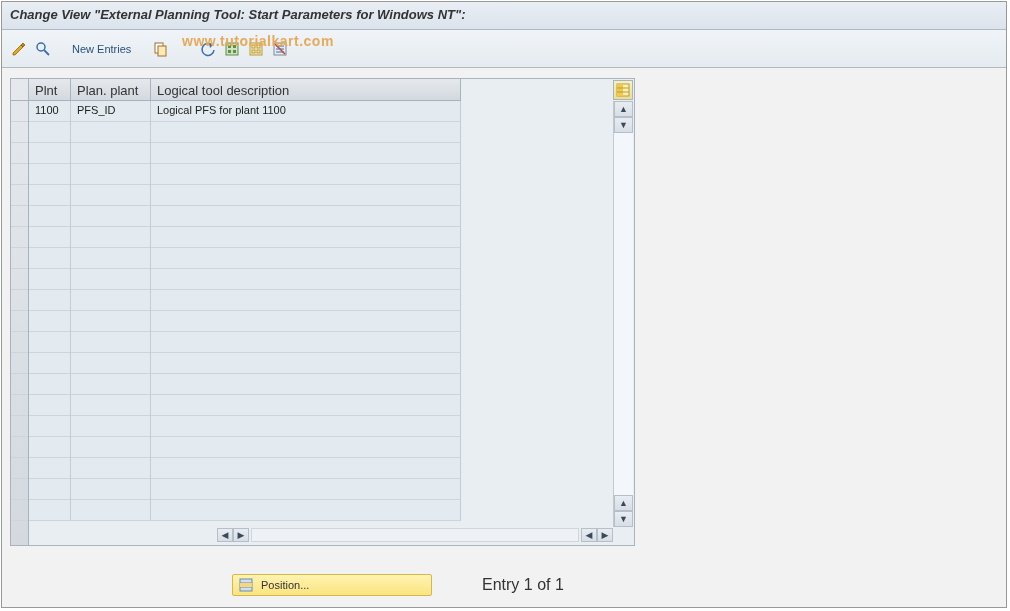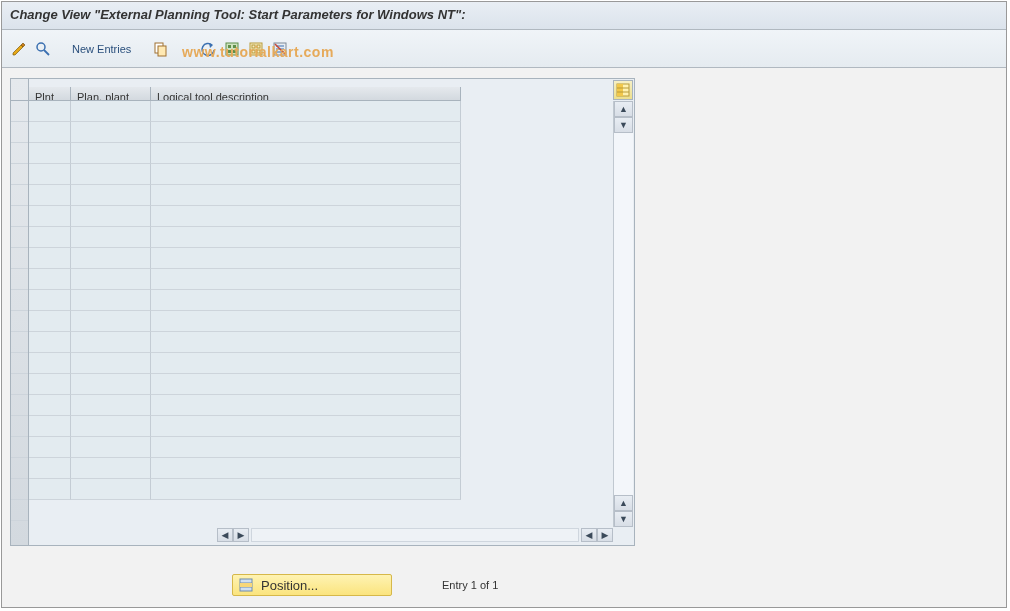--- a/index.html
+++ b/index.html
@@ -6,52 +6,52 @@
     body { background: #ffffff; width: 1010px; height: 611px; position: relative; }
     .window { border: 1px solid #999; width: 1006px; height: 607px; margin: 1px; background: #f2f2f2; position: relative; }
     .title-bar { height: 28px; padding: 5px 8px; font-size: 13px; font-weight: bold; font-style: italic; color: #333;
       background: linear-gradient(#e9eef4, #dbe3ec); border-bottom: 1px solid #b0b8c0; }
     .toolbar { height: 38px; padding: 3px 6px; display: flex; align-items: center; gap: 2px;
       background: linear-gradient(#f0f4f8, #e5ebf0); border-bottom: 1px solid #b0b8c0; position: relative; }
     .tb-sep { width: 8px; }
     .tb-btn { width: 22px; height: 22px; border: 1px solid transparent; border-radius: 2px;
       display: inline-flex; align-items: center; justify-content: center; cursor: pointer; }
     .tb-text { font-size: 11px; color: #2a4f7c; padding: 0 6px; cursor: pointer; height: 22px; display: inline-flex; align-items: center; }
-    .watermark { position: absolute; left: 180px; top: 14px; font-size: 14px; font-weight: bold; color: #e6aa5a; letter-spacing: .5px; pointer-events: none; }
+    .watermark { position: absolute; left: 180px; top: 3px; font-size: 14px; font-weight: bold; color: #e6aa5a; letter-spacing: .5px; pointer-events: none; }
 
     .work-area { padding: 10px 8px; }
     .grid-wrap { width: 625px; height: 468px; border: 1px solid #a8b3bd; background: #e9eef3; position: relative; display: flex; }
     .sel-gutter { width: 18px; background: linear-gradient(#e5e9ed, #d3d9df); border-right: 1px solid #a8b3bd; display: flex; flex-direction: column; }
     .sel-head { height: 22px; border-bottom: 1px solid #a8b3bd; }
     .sel-cell { height: 21px; border-bottom: 1px solid #cdd4db; cursor: pointer; }
     .grid-body { flex: 1; position: relative; }
     .header-row { height: 22px; display: flex; }
-    .col-head { font-size: 11px; color: #333; padding: 4px 6px; border-right: 1px solid #a8b3bd; border-bottom: 1px solid #a8b3bd;
-      background: linear-gradient(#e5e9ed, #d3d9df); white-space: nowrap; overflow: hidden; margin-top: 8px; }
+    .col-head { font-size: 13px; color: #333; padding: 4px 6px; border-right: 1px solid #a8b3bd; border-bottom: 1px solid #a8b3bd;
+      background: linear-gradient(#e5e9ed, #d3d9df); white-space: nowrap; overflow: hidden; }
     .c-plnt { width: 42px; }
     .c-tool { width: 80px; }
     .c-desc { width: 310px; }
     .data-row { height: 21px; display: flex; }
     .cell { font-size: 11px; color: #222; padding: 3px 6px; border-right: 1px solid #c4ccd4; border-bottom: 1px solid #cdd4db;
       background: #e3ebf0; white-space: nowrap; overflow: hidden; }
     .corner-btn { position: absolute; top: 1px; right: 1px; width: 20px; height: 20px; border: 1px solid #a8b3bd;
       background: linear-gradient(#f6f0c6, #eddf8c); display: flex; align-items: center; justify-content: center; cursor: pointer; }
     .vscroll { position: absolute; right: 1px; top: 22px; bottom: 18px; width: 20px; background: #ecf0f5; border-left: 1px solid #c0c8d0; }
     .vsb-btn { height: 16px; background: linear-gradient(#e8edf3, #d8dee6); border: 1px solid #b6bec8; display:flex; align-items:center; justify-content:center; cursor: pointer; font-size: 9px; color: #3b4a5a;}
     .vsb-track { height: calc(100% - 64px); background: #f3f6fa; }
     .hscroll-row { position: absolute; left: 18px; right: 21px; bottom: 2px; height: 16px; display: flex; align-items: center; }
     .hsb-spacer { width: 170px; }
     .hsb-btn { width: 16px; height: 14px; background: linear-gradient(#e8edf3, #d8dee6); border: 1px solid #b6bec8; display:flex; align-items:center; justify-content:center; cursor: pointer; font-size: 9px; color: #3b4a5a;}
     .hsb-track { flex: 1; height: 14px; background: #eef2f6; border: 1px solid #cfd6de; margin: 0 2px; }
 
     .footer { position: absolute; left: 0; right: 0; bottom: 8px; height: 28px; display: flex; align-items: center; }
-    .pos-btn { margin-left: 230px; width: 160px; height: 22px; border: 1px solid #d6b84a; border-radius: 2px;
-      background: linear-gradient(#fef3b3, #fbe47e); display: flex; align-items: center; gap: 8px; padding: 0 6px; cursor: pointer; font-size: 13px; color: #333; }
+    .pos-btn { margin-left: 230px; width: 200px; height: 22px; border: 1px solid #d6b84a; border-radius: 2px;
+      background: linear-gradient(#fef3b3, #fbe47e); display: flex; align-items: center; gap: 8px; padding: 0 6px; cursor: pointer; font-size: 11px; color: #333; }
     .pos-icon { width: 14px; height: 14px; }
-    .entry-text { margin-left: 50px; font-size: 11px; color: #333; }
+    .entry-text { margin-left: 50px; font-size: 16px; color: #333; }
     svg { display: block; }
   </style>
 </head>
 <body>
 
 <div class="window">
   <div class="title-bar">Change View "External Planning Tool: Start Parameters for Windows NT":</div>
 
   <div class="toolbar">
     <span class="tb-btn" title="Change/Display">
@@ -139,20 +139,25 @@
             <div class="sel-cell"></div>
           </div>
       </div>
       <div class="grid-body">
         <div class="header-row">
           <div class="col-head c-plnt">Plnt</div>
           <div class="col-head c-tool">Plan. plant</div>
           <div class="col-head c-desc">Logical tool description</div>
         </div>
         <div id="grid-rows">
+            <div class="data-row">
+              <div class="cell c-plnt">1100</div>
+              <div class="cell c-tool">PFS_ID</div>
+              <div class="cell c-desc">Logical PFS for plant 1100</div>
+            </div>
             <div class="data-row">
               <div class="cell c-plnt"></div>
               <div class="cell c-tool"></div>
               <div class="cell c-desc"></div>
             </div>
             <div class="data-row">
               <div class="cell c-plnt"></div>
               <div class="cell c-tool"></div>
               <div class="cell c-desc"></div>
             </div>

